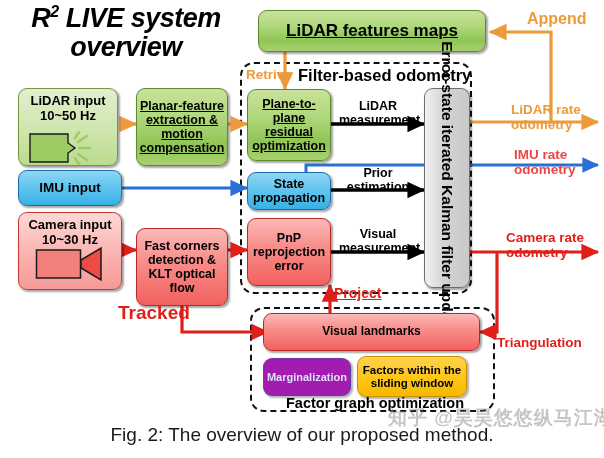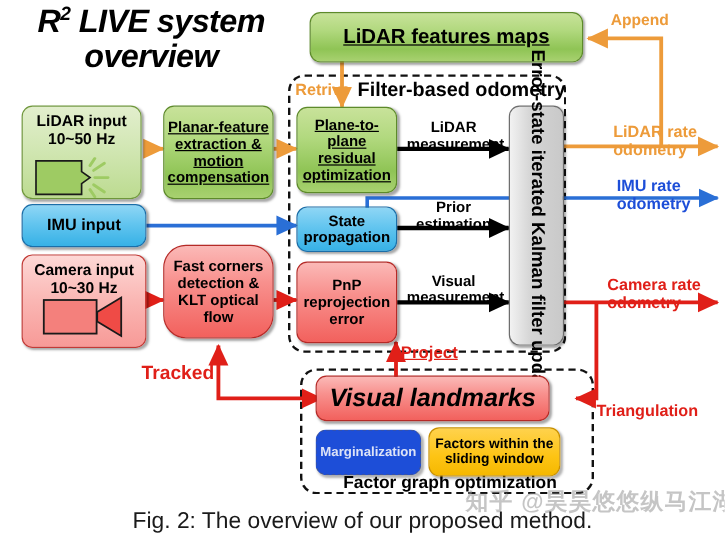--- a/index.html
+++ b/index.html
@@ -83,23 +83,24 @@
     background: linear-gradient(to right, #f2f2f2 0%, #d4d4d4 40%, #c9c9c9 100%);
     border: 1.6px solid #6e6e6e;
     box-shadow: 1.5px 1.5px 2px rgba(0,0,0,0.35);
   }
   .yellow {
     background: linear-gradient(to bottom, #ffd24d 0%, #fdc414 60%, #f5b800 100%);
     border: 1.6px solid #c89000;
     box-shadow: 1.5px 1.5px 2px rgba(0,0,0,0.3);
   }
   .periwinkle {
-    background: #1d4ed8;
+    background: #a21caf;
     border: 1.7px dashed #3b53a0;
     box-shadow: 1.5px 1.5px 2px rgba(0,0,0,0.3);
+    justify-content: flex-end;
   }
 
   
   .dashgroup {
     position: absolute;
     box-sizing: border-box;
     border: 2px dashed #111;
     border-radius: 14px;
     background: transparent;
   }
@@ -107,21 +108,21 @@
   
   .lbl {
     position: absolute;
     font-weight: bold;
     color: #000;
     line-height: 1.1;
     white-space: nowrap;
   }
   .lbl.wrap { white-space: normal; text-align: center; }
   .lbl.orange { color: #ed9b3a; }
-  .lbl.blue-t { color: #1d4ed8; }
+  .lbl.blue-t { color: #ef4444; }
   .lbl.red-t  { color: #e01f18; }
 
   
   .vert-inner {
     transform: rotate(90deg);
     white-space: nowrap;
     font-weight: bold;
   }
 
   
@@ -270,21 +271,21 @@
       <div>Camera input</div>
       <div>10~30 Hz</div>
     </div>
   </div>
 
   <svg class="icon-cam" viewBox="0 0 73 36">
     <rect x="1.5" y="4" width="44" height="28" fill="#f4807c" stroke="#1a1a1a" stroke-width="1.5"></rect>
     <path d="M46,14 L66,2 L66,34 L46,22 Z" fill="#ef4b46" stroke="#1a1a1a" stroke-width="1.5"></path>
   </svg>
 
-  <div class="node red" style="left:136px; top:204px; width:92px; height:78px; font-size:12.5px;border-radius:19px;">
+  <div class="node red" style="left:136px; top:228px; width:92px; height:78px; font-size:12.5px;">
     <span>Fast corners detection &amp; KLT optical flow</span>
   </div>
 
   <div class="node green" style="left:258px; top:10px; width:228px; height:42px; font-size:17px;">
     <span>LiDAR features maps</span>
   </div>
 
   <div class="node green" style="left:247px; top:89px; width:84px; height:72px; font-size:12.5px;">
     <span>Plane-to-plane residual optimization</span>
   </div>
@@ -294,43 +295,43 @@
   </div>
 
   <div class="node red" style="left:247px; top:218px; width:84px; height:68px; font-size:12.5px;">
     <span>PnP reprojection error</span>
   </div>
 
   <div class="node gray" style="left:424px; top:88px; width:46px; height:200px;">
     <span class="vert-inner" style="font-size:15.5px;">Error-state iterated Kalman filter update</span>
   </div>
 
-  <div class="node red" style="left:263px; top:313px; width:195px; height:38px; font-size:21px;font-style:italic;">
+  <div class="node red" style="left:263px; top:313px; width:217px; height:38px; font-size:12px;">
     <span>Visual landmarks</span>
   </div>
 
   <div class="node periwinkle" style="left:263px; top:358px; width:88px; height:38px; font-size:11px; color:#dde3f7;">
     <span>Marginalization</span>
   </div>
 
   <div class="node yellow" style="left:357px; top:356px; width:110px; height:41px; font-size:11.5px;">
     <span>Factors within the sliding window</span>
   </div>
 
   <div class="lbl orange" style="left:246px; top:68px; font-size:13.5px;">Retrive</div>
 
-  <div class="lbl orange" style="left:509px; top:10px; font-size:13px;">Append</div>
+  <div class="lbl orange" style="left:527px; top:10px; font-size:16px;">Append</div>
 
   <div class="lbl wrap" style="left:339px; top:100px; width:78px; font-size:12.5px;">LiDAR measurement</div>
 
   <div class="lbl wrap" style="left:339px; top:167px; width:78px; font-size:12.5px;">Prior estimation</div>
 
   <div class="lbl wrap" style="left:339px; top:228px; width:78px; font-size:12.5px;">Visual measurement</div>
 
-  <div class="lbl red-t" style="left:118px; top:303px; font-size:16px;">Tracked</div>
+  <div class="lbl red-t" style="left:118px; top:303px; font-size:19px;">Tracked</div>
 
   <div class="lbl red-t" style="left:334px; top:286px; font-size:14px;text-decoration:underline;">Project</div>
 
   <div class="lbl red-t" style="left:497px; top:336px; font-size:13.5px;">Triangulation</div>
 
   <div class="lbl wrap orange" style="left:511px; top:103px; width:84px; font-size:13.5px; text-align:left;">LiDAR rate odometry</div>
 
   <div class="lbl wrap blue-t" style="left:514px; top:148px; width:84px; font-size:13.5px; text-align:left;">IMU rate odometry</div>
 
   <div class="lbl wrap red-t" style="left:506px; top:231px; width:92px; font-size:13.5px; text-align:left;">Camera rate odometry</div>

